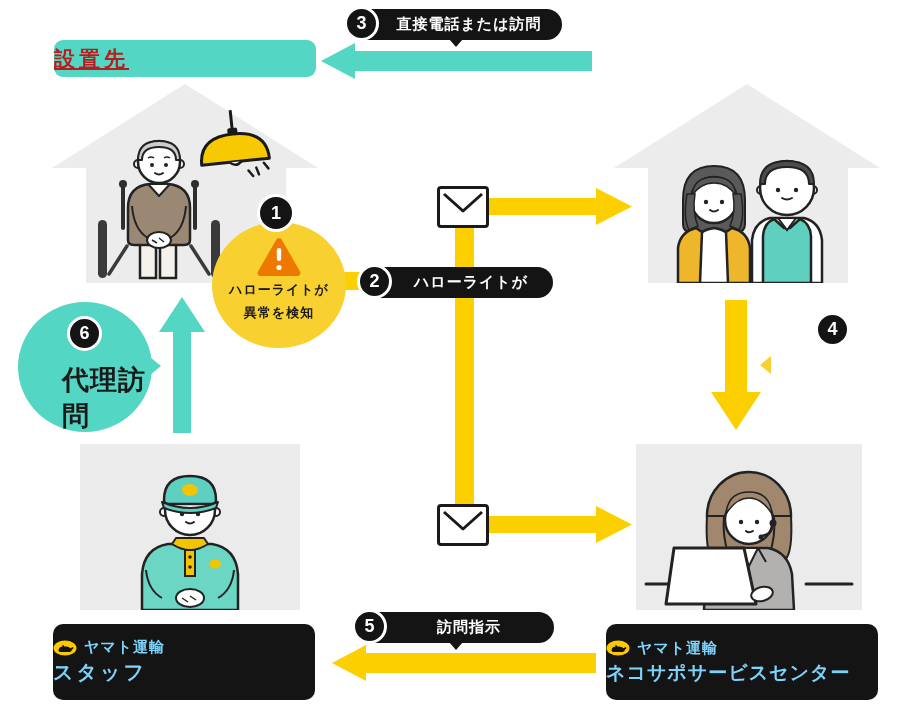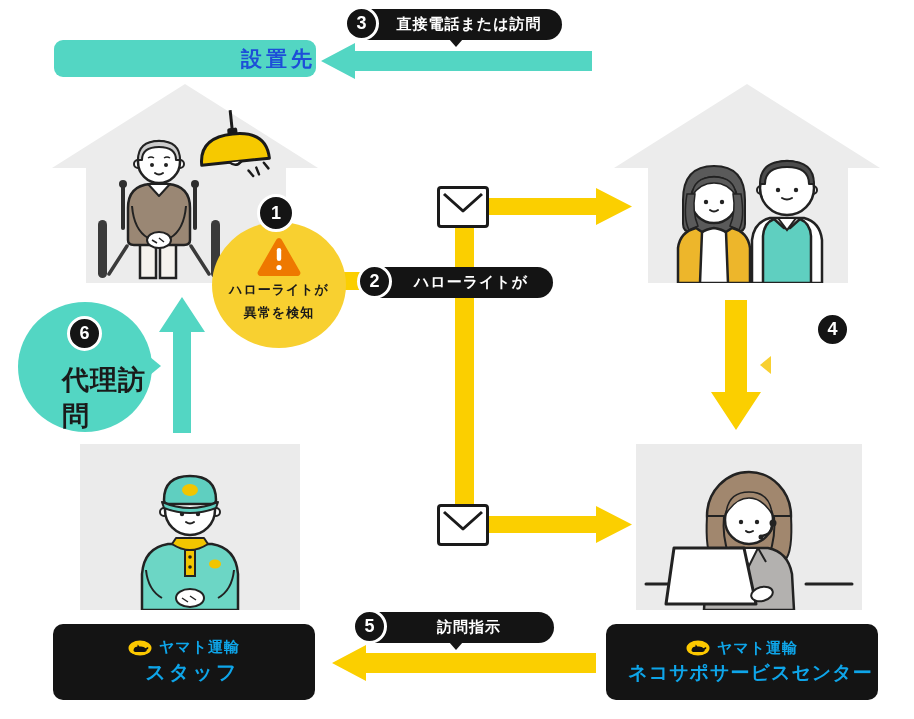--- a/index.html
+++ b/index.html
@@ -1,22 +1,22 @@
 <!DOCTYPE html>
 <html><head>
 <meta charset="utf-8">
 <style>
   html,body{margin:0;padding:0;background:#fff;}
   body{font-family:"Liberation Sans","DejaVu Sans",sans-serif;color:#1a1a1a;}
   #canvas{position:relative;width:914px;height:719px;background:#fff;overflow:hidden;}
   .abs{position:absolute;}
 
   
-  .site-box{position:absolute;height:37px;border-radius:9px;display:flex;align-items:center;justify-content:flex-end;
-    font-size:21px;font-weight:bold;letter-spacing:4px;color:#1d4ed8;}
+  .site-box{position:absolute;height:37px;border-radius:9px;display:flex;align-items:center;justify-content:flex-start;
+    font-size:21px;font-weight:bold;letter-spacing:4px;color:#b91c1c;text-decoration:underline;}
   .site-teal{background:#53D6C3;}
   .site-yellow{background:#FBCF00;}
 
   
   .roof{position:absolute;width:0;height:0;border-left:133px solid transparent;border-right:133px solid transparent;
     border-bottom:84px solid #ECECEC;}
   .house-body{position:absolute;background:#ECECEC;}
 
   
   .step-pill{position:absolute;height:31px;background:#141414;border-radius:17px;display:flex;align-items:center;
@@ -47,23 +47,23 @@
 
   
   .envelope{position:absolute;width:52px;height:42px;background:#fff;border:3px solid #1a1a1a;border-radius:4px;
     box-sizing:border-box;z-index:4;}
 
   
   .photo-box{position:absolute;background:#EBEBEB;overflow:hidden;}
 
   
   .dest-box{position:absolute;background:#141414;border-radius:10px;display:flex;flex-direction:column;
-    align-items:center;justify-content:center;gap:2px;color:#0ea5e9;z-index:7;}
+    align-items:flex-start;justify-content:center;gap:2px;color:#7dd3fc;z-index:7;}
   .brand-row{display:flex;align-items:center;gap:7px;font-size:15px;font-weight:bold;letter-spacing:1px;}
-  .dest-name{font-size:20px;font-weight:bold;letter-spacing:3px;margin-left:17px;}
+  .dest-name{font-size:20px;font-weight:bold;letter-spacing:3px;}
   .dest-name-sm{font-size:19px;letter-spacing:1px;}
 
   svg{display:block;}
 </style>
 </head>
 <body>
 
 <div id="canvas">
 
   <div class="roof" style="left:52px;top:84px;"></div>

